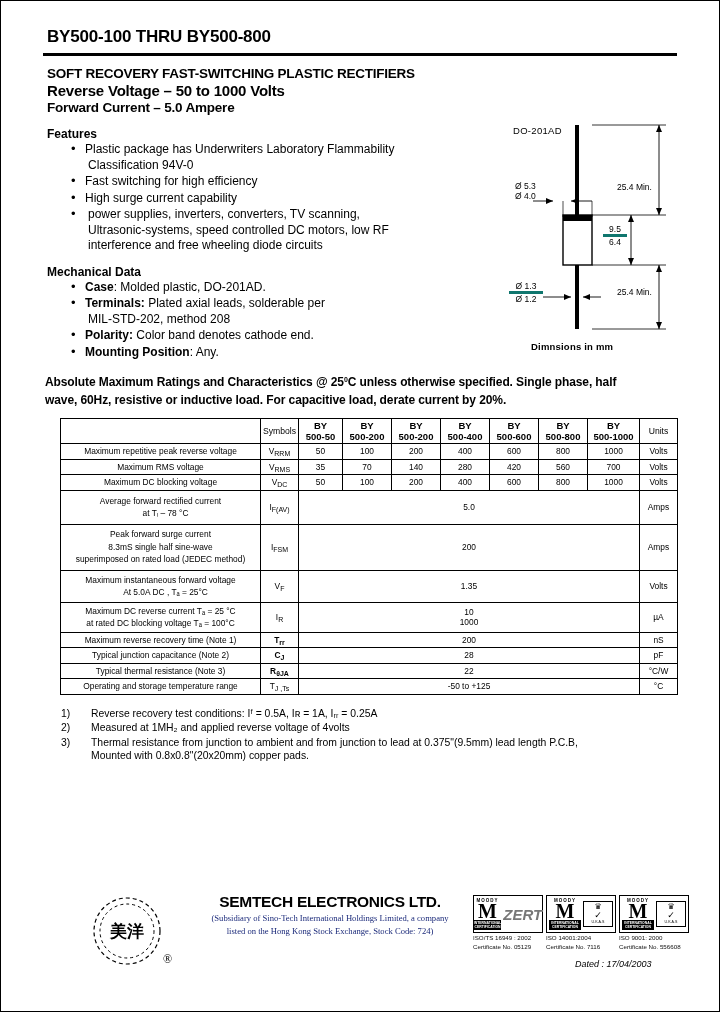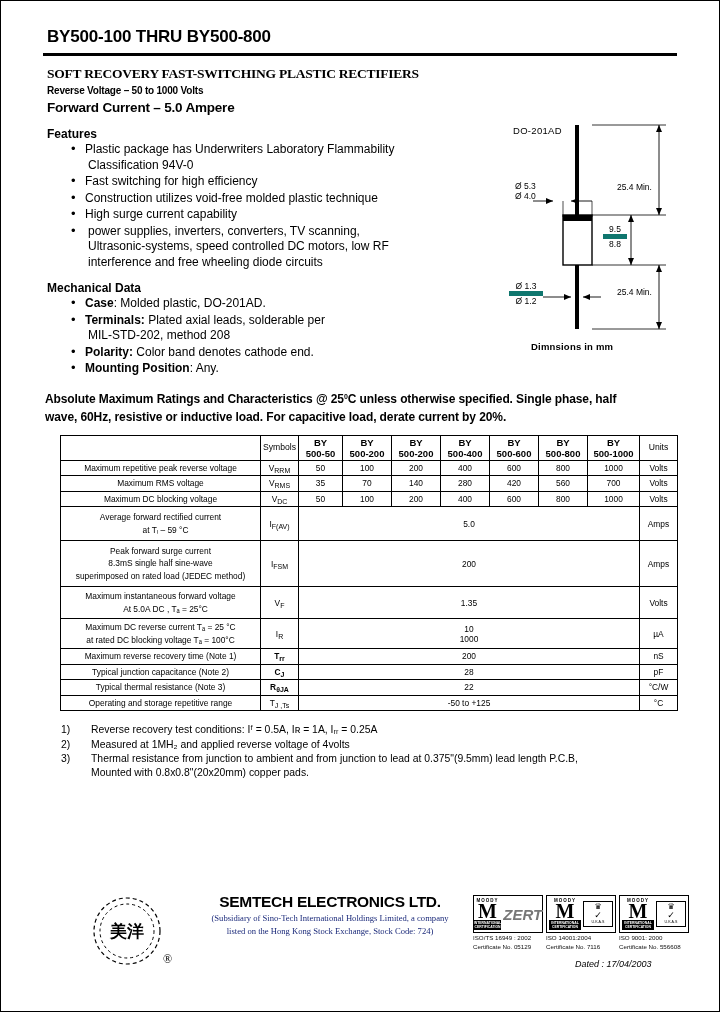--- a/index.html
+++ b/index.html
@@ -5,37 +5,37 @@
   html,body{margin:0;padding:0;background:#fff;}
   body{width:720px;height:1012px;font-family:"Liberation Sans",sans-serif;color:#000;position:relative;overflow:hidden;}
   .page{position:absolute;left:0;top:0;width:720px;height:1012px;border:1px solid #000;box-sizing:border-box;background:#fff;}
   .inner{position:absolute;left:14px;top:14px;width:690px;height:982px;}
 
   
   .part-title{font-size:17px;font-weight:bold;letter-spacing:-0.2px;margin:12px 0 0 32px;}
   .hrule{margin:6px 28px 0 28px;height:3px;background:#000;}
 
   .subtitle-block{margin:9px 0 0 32px;}
-  .sub1{font-size:13.5px;font-weight:bold;letter-spacing:-0.25px;line-height:17px;font-family:Liberation Serif, serif;}
-  .sub2{font-size:10px;font-weight:bold;letter-spacing:-0.2px;line-height:17px;}
+  .sub1{font-size:13.5px;font-weight:bold;letter-spacing:-0.25px;line-height:17px;}
+  .sub2{font-size:15px;font-weight:bold;letter-spacing:-0.2px;line-height:17px;}
   .sub3{font-size:13.5px;font-weight:bold;letter-spacing:-0.2px;line-height:17px;}
 
   .sec-head{font-size:12px;font-weight:bold;margin-left:32px;margin-top:11px;}
   ul.feat{margin:1px 0 0 0;padding:0;list-style:none;}
   ul.feat li{position:relative;font-size:12px;line-height:15.5px;padding-left:70px;margin-top:1px;}
   ul.feat li:before{content:"\2022";position:absolute;left:56px;top:-1px;font-size:13px;}
   ul.feat li .cont{display:block;padding-left:3px;}
   ul.feat li b{font-weight:bold;}
 
   
   .pkg{position:absolute;left:476px;top:104px;width:210px;height:246px;}
   .pkg-name{position:absolute;left:22px;top:6px;font-size:9.5px;letter-spacing:0.3px;}
   .pkg-cap{position:absolute;left:40px;top:222px;font-size:9.5px;font-weight:bold;letter-spacing:0.2px;}
   .dimlbl{position:absolute;font-size:8.5px;line-height:10px;white-space:nowrap;}
-  .frac{border-bottom:5px solid #0f766e;display:block;text-align:center;padding:0 1px;}
+  .frac{border-bottom:3px solid #0f766e;display:block;text-align:center;padding:0 1px;}
 
   
   .ratings-head{margin:14px 30px 0 30px;font-size:12px;font-weight:bold;line-height:17px;letter-spacing:-0.1px;}
 
   
   table.main{border-collapse:collapse;margin:9px 0 12px 45px;width:594px;table-layout:fixed;}
   table.main td,table.main th{border:1px solid #000;font-size:8.4px;font-weight:normal;padding:1px 2px;vertical-align:middle;}
   table.main th{font-weight:bold;text-align:center;font-size:9.5px;line-height:11px;}
   .th-sym{font-weight:normal !important;font-size:8.6px !important;}
   .th-units{font-weight:normal !important;font-size:8.6px !important;}
@@ -89,21 +89,20 @@
     <div class="sub3">Forward Current – 5.0 Ampere</div>
   </div>
 
   <div class="sec-head">Features</div>
   <ul class="feat">
     <li>
       <span>Plastic package has Underwriters Laboratory Flammability</span>
       <span class="cont">Classification 94V-0</span>
     </li>
     <li><span>Fast switching for high efficiency</span></li>
-    <li><span>Construction utilizes void-free molded plastic technique</span></li>
     <li><span>High surge current capability</span></li>
     <li>
       <span class="cont">power supplies, inverters, converters, TV scanning,</span>
       <span class="cont">Ultrasonic-systems, speed controlled DC motors, low RF</span>
       <span class="cont">interference and free wheeling diode circuits</span>
     </li>
   </ul>
 
   <div class="sec-head">Mechanical Data</div>
   <ul class="feat">
@@ -178,21 +177,21 @@
         <td class="val">200</td>
         <td class="val">400</td>
         <td class="val">600</td>
         <td class="val">800</td>
         <td class="val">1000</td>
         <td class="units">Volts</td>
       </tr>
       <tr style="height:34px">
         <td class="param p2">
           <span>Average forward rectified current</span><br>
-          <span style="padding-left:10px">at Tₗ – 59 °C</span>
+          <span style="padding-left:10px">at Tₗ – 78 °C</span>
         </td>
         <td class="sym"><span>I</span><sub>F(AV)</sub></td>
         <td class="val" colspan="7">5.0</td>
         <td class="units">Amps</td>
       </tr>
       <tr style="height:46px">
         <td class="param p2">
           <span>Peak forward surge current</span><br>
           <span>8.3mS single half sine-wave</span><br>
           <span>superimposed on rated load (JEDEC method)</span>
@@ -234,21 +233,21 @@
         <td class="val" colspan="7">28</td>
         <td class="units">pF</td>
       </tr>
       <tr>
         <td class="param">Typical thermal resistance (Note 3)</td>
         <td class="sym"><b><span>R</span><sub>θJA</sub></b></td>
         <td class="val" colspan="7">22</td>
         <td class="units">°C/W</td>
       </tr>
       <tr>
-        <td class="param">Operating  and storage repetitive range</td>
+        <td class="param">Operating  and storage temperature range</td>
         <td class="sym"><span>T</span><sub>J ,Ts</sub></td>
         <td class="val" colspan="7">-50 to +125</td>
         <td class="units">°C</td>
       </tr>
     </tbody>
   </table>
 
   <div class="notes">
     <div class="note">
       <span class="n">1)</span>
@@ -306,21 +305,21 @@
       <line x1="92" y1="178" x2="110" y2="178" stroke="#000" stroke-width="0.9"></line>
       <polygon points="92,178 99,175 99,181" fill="#000"></polygon>
     </svg>
     <div class="dimlbl" style="left:24px;top:62px;">
       <span>Ø 5.3</span><br>
       <span>Ø 4.0</span>
     </div>
     <div class="dimlbl" style="left:126px;top:63px;">25.4 Min.</div>
     <div class="dimlbl" style="left:112px;top:105px;width:24px;text-align:center;">
       <span class="frac">9.5</span>
-      <span>8.8</span>
+      <span>6.4</span>
     </div>
     <div class="dimlbl" style="left:126px;top:168px;">25.4 Min.</div>
     <div class="dimlbl" style="left:18px;top:162px;width:34px;text-align:center;">
       <span class="frac">Ø 1.3</span>
       <span>Ø 1.2</span>
     </div>
     <div class="pkg-cap">Dimnsions in mm</div>
   </div>
 
  </div>

